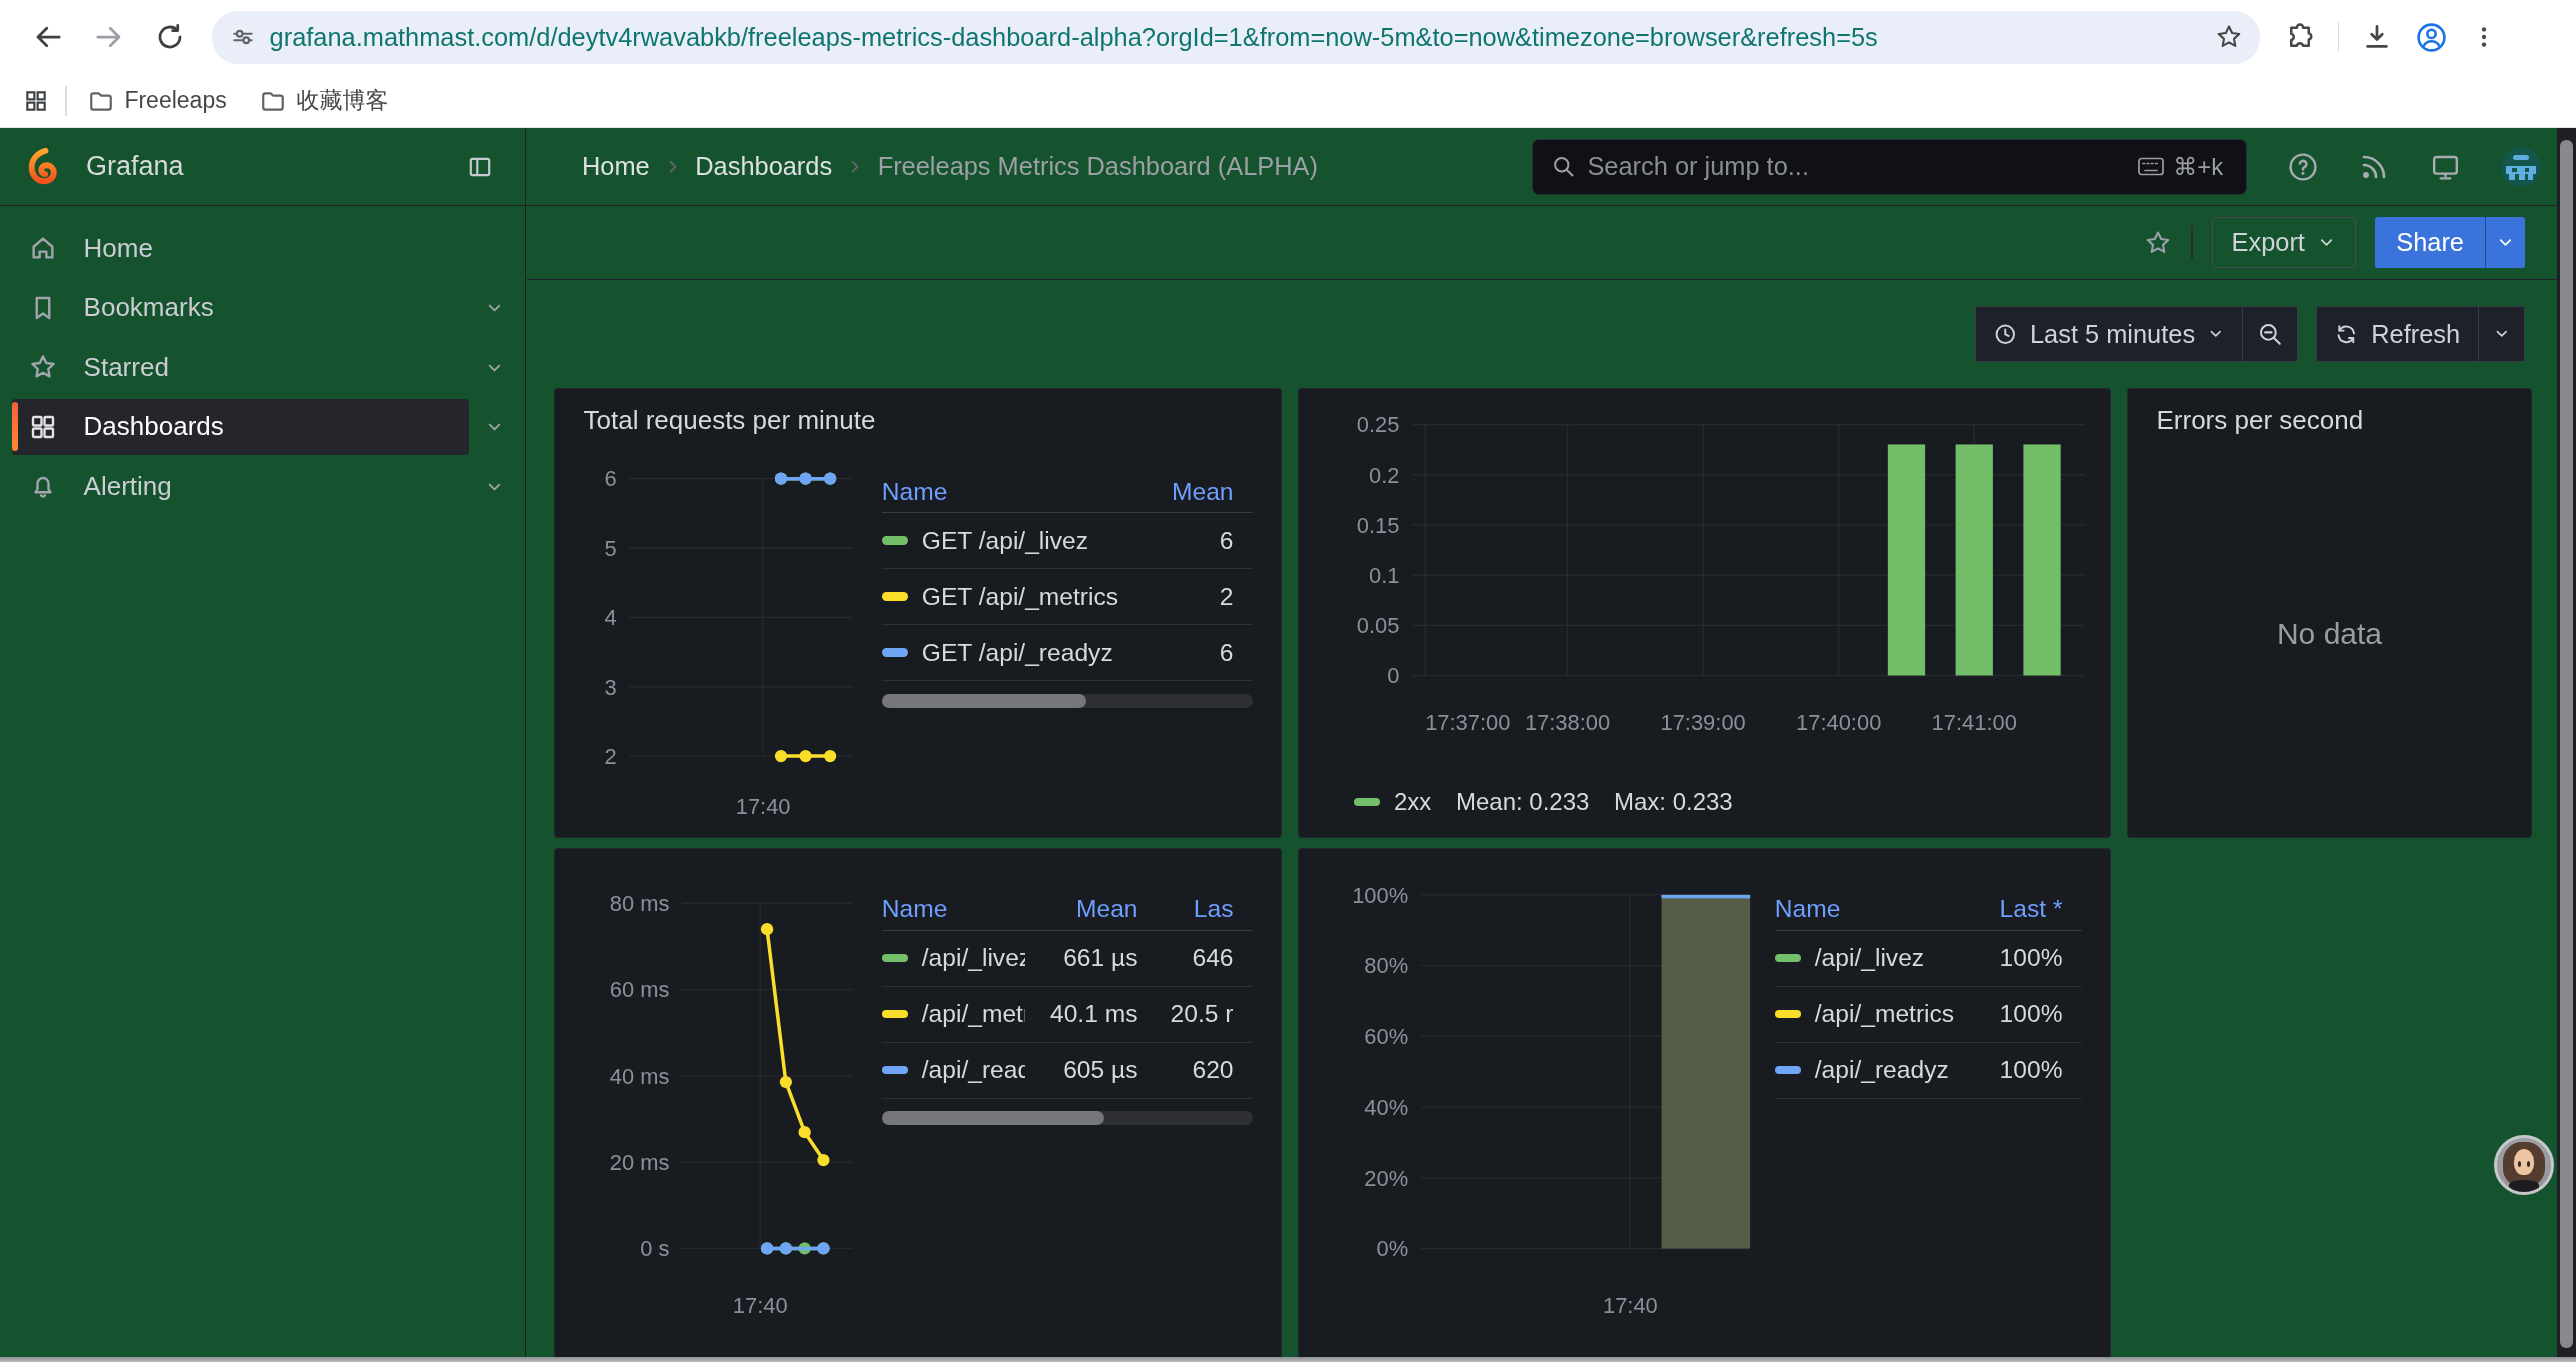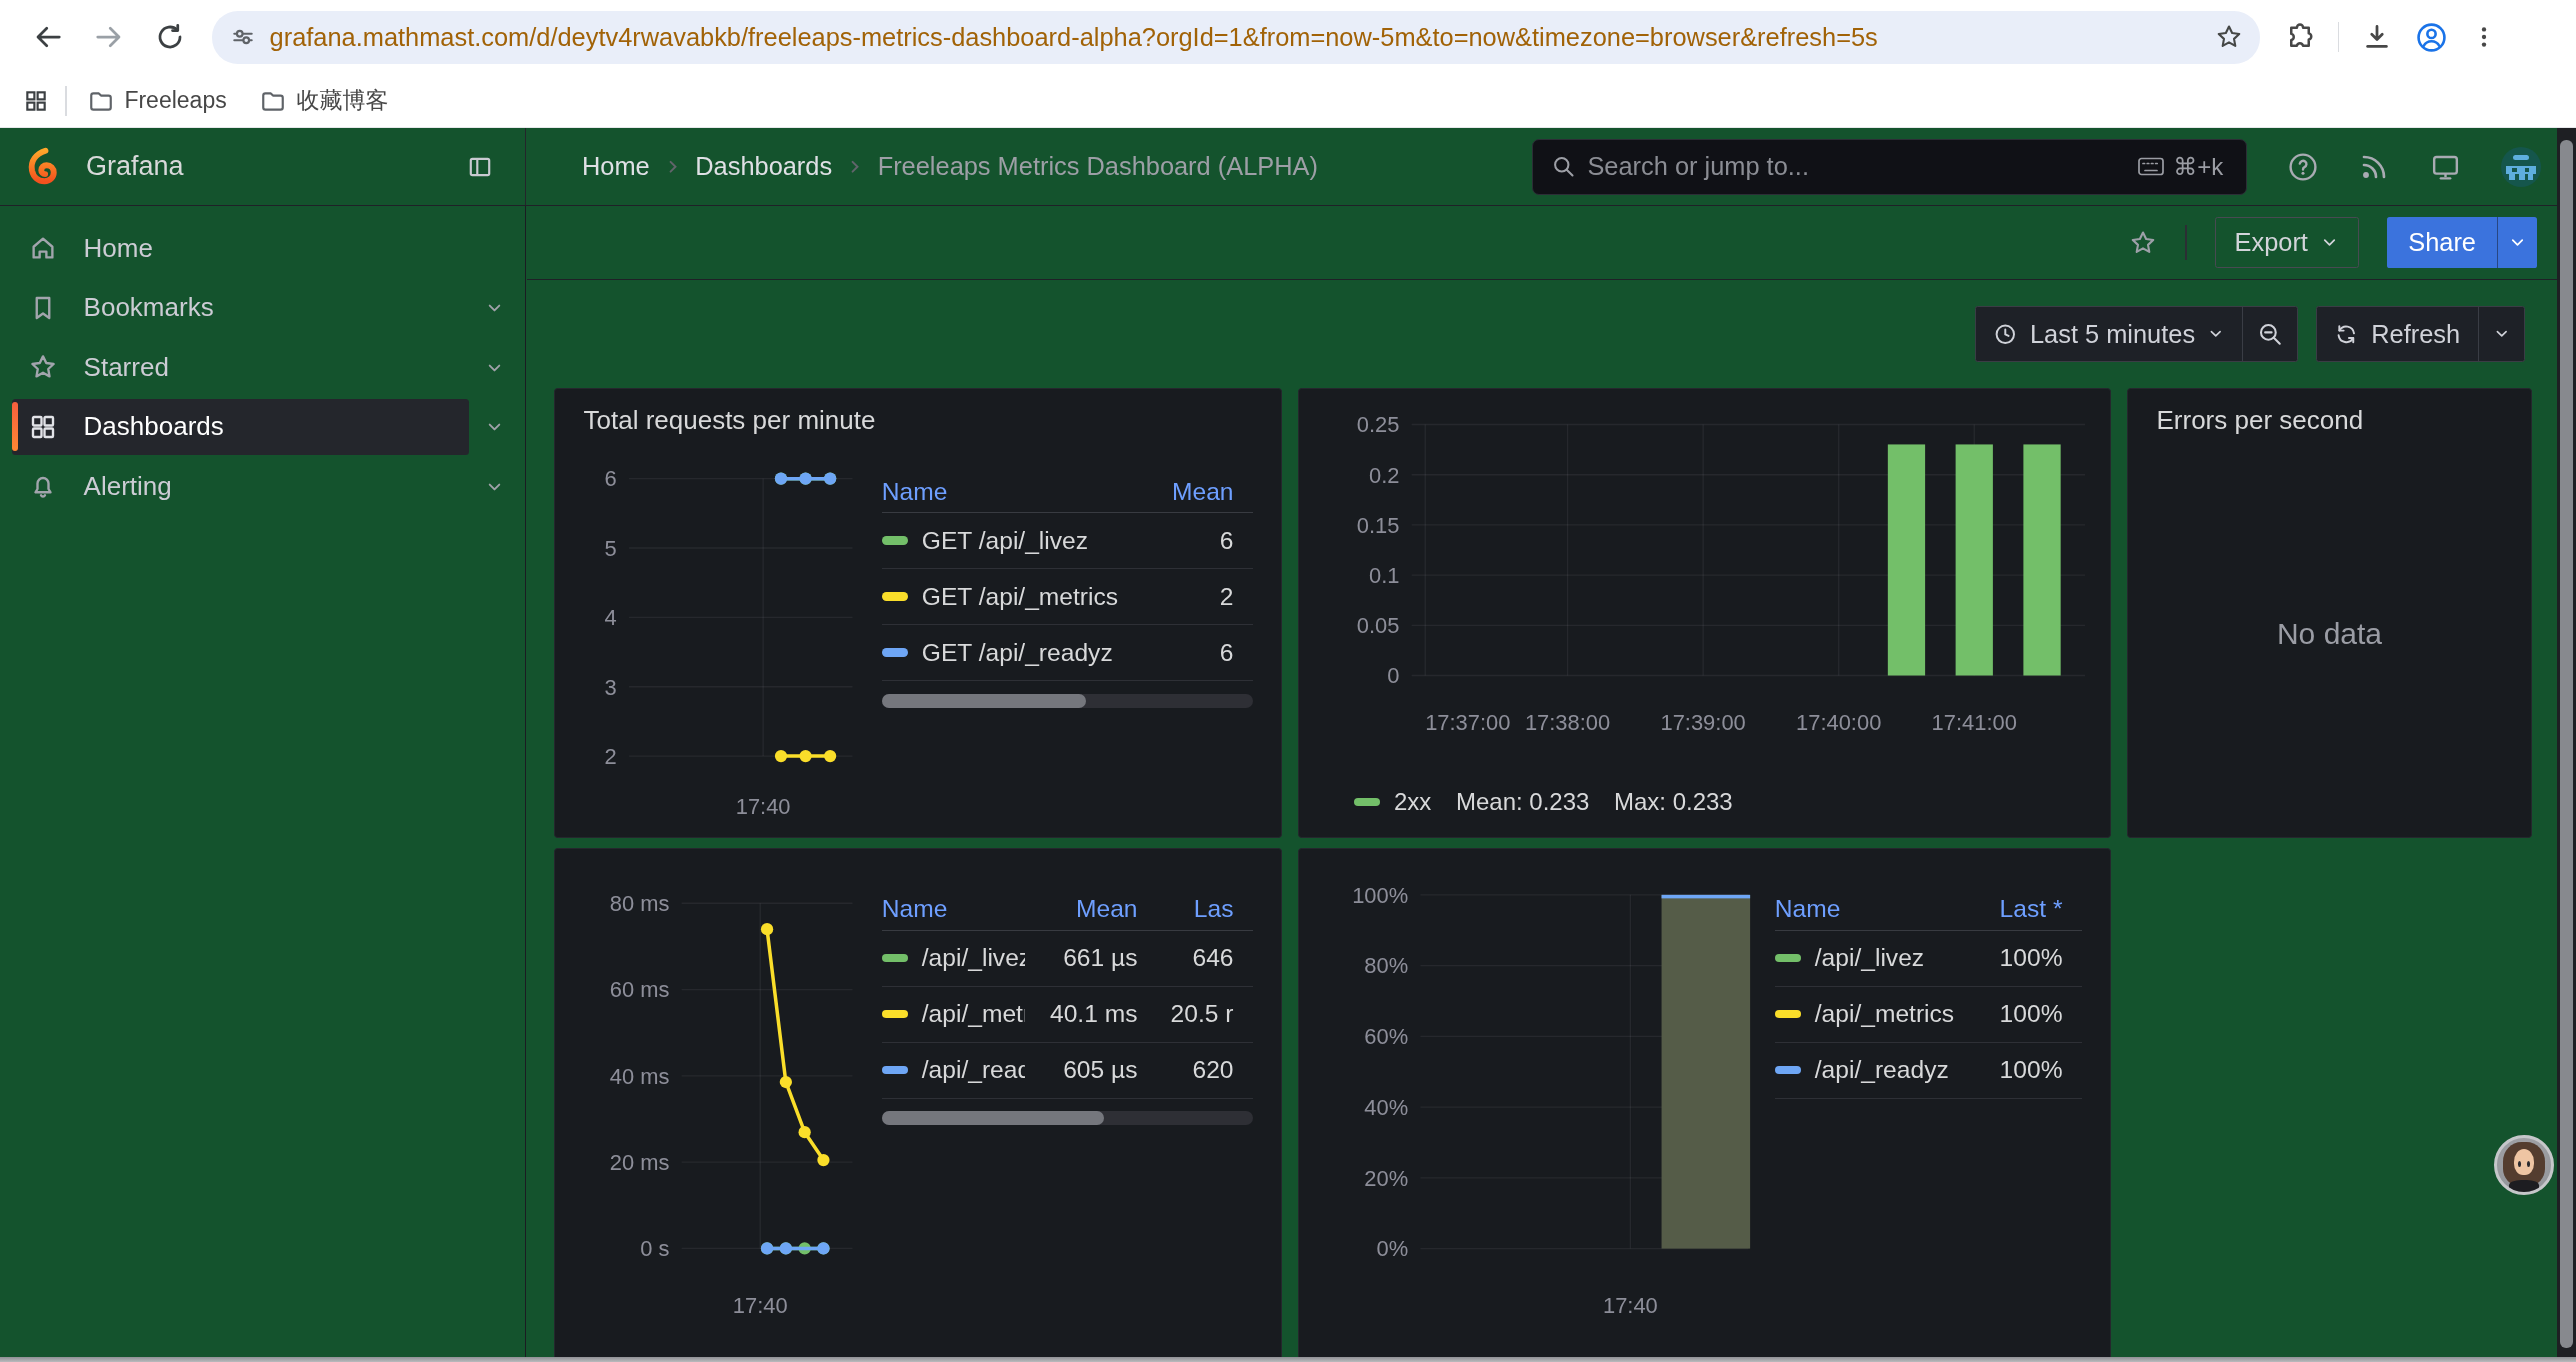--- a/index.html
+++ b/index.html
@@ -11,21 +11,21 @@
   
   .browser-top {
     height:74px; background:#ffffff; display:flex; align-items:center;
     padding:0 23px;
   }
   .nav-btn { width:49px; height:49px; display:flex; align-items:center; justify-content:center; border-radius:50%; flex:none; }
   .urlbar {
     margin-left:17.5px; width:2048px; height:53px; border-radius:26px;
     background:#e9eef9; display:flex; align-items:center; padding:0 17.5px; flex:none; min-width:0;
   }
-  .url-text { margin-left:14px; flex:1; font-size:25.4px; color:#a16207; white-space:nowrap; overflow:hidden; }
+  .url-text { margin-left:14px; flex:1; font-size:25.4px; color:#0f766e; white-space:nowrap; overflow:hidden; }
   .chrome-right { display:flex; align-items:center; margin-left:24.6px; gap:23px; }
   .vdiv-light { width:1.8px; height:30px; background:#dadce0; }
   
   .bookmarks-bar {
     height:54px; background:#ffffff; border-bottom:0.9px solid #e6e7ea;
     display:flex; align-items:center; padding:0 23px;
   }
   .bm-item { display:flex; align-items:center; gap:10.5px; padding:7px 12.3px; border-radius:7px; margin-left:8.8px; }
   .bm-label { font-size:23px; color:#474747; }
   
@@ -43,21 +43,21 @@
     border:0.9px solid #2c2e36; border-radius:7px; display:flex; align-items:center; padding:0 14px 0 17.5px;
   }
   .search-ph { margin-left:12.3px; font-size:25.4px; color:#8b8d94; flex:1; }
   .kbd-chip { display:flex; align-items:center; gap:8.8px; color:#9b9da4; font-size:24px; padding:3.5px 8.8px; border-radius:5.3px; }
   .head-icons { display:flex; align-items:center; gap:39px; margin-left:40px; }
   .g-avatar { width:40px; height:40px; border-radius:50%; background:#15564c; position:relative; overflow:hidden; flex:none; }
   .g-avatar .px { position:absolute; background:#5eaede; }
   
   .subheader {
     margin-left:527px; height:74px; border-bottom:0.9px solid #1f2127;
-    display:flex; align-items:center; justify-content:flex-end; padding-right:39px; gap:28px;
+    display:flex; align-items:center; justify-content:flex-end; padding-right:51px; gap:19px;
   }
   .vdiv-dark { width:1.8px; height:35px; background:#2c2e34; }
   .btn-ghost {
     display:flex; align-items:center; gap:12.3px; height:51px; padding:0 19px;
     border:0.9px solid #484a52; border-radius:2.6px; color:#d3d4da; font-size:25.4px; font-weight:500;
   }
   .share-split { display:flex; height:51px; border-radius:2.6px; overflow:hidden; }
   .share-main { background:#3b73dd; color:#fff; font-size:25.4px; font-weight:500; display:flex; align-items:center; padding:0 21px; }
   .share-arrow { background:#3b73dd; width:40px; display:flex; align-items:center; justify-content:center; border-left:0.9px solid rgba(17,18,23,0.45); }
   

